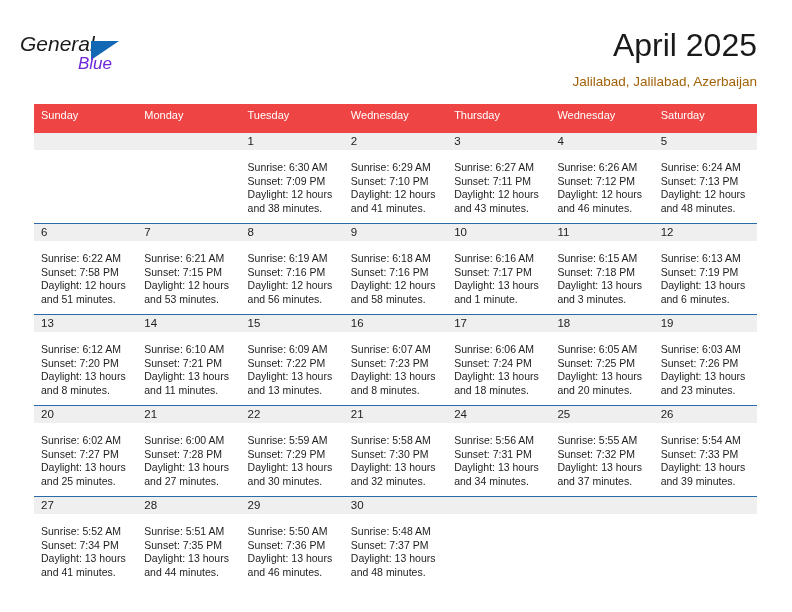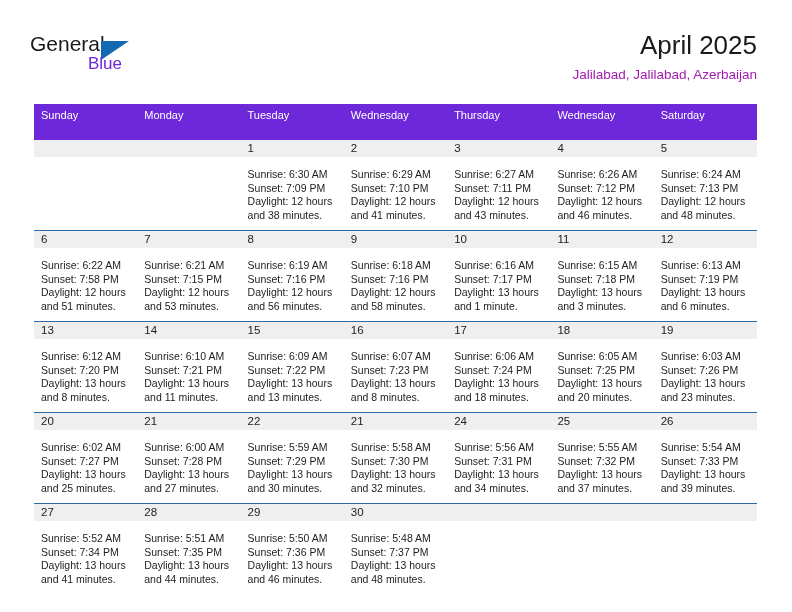--- a/index.html
+++ b/index.html
@@ -24,24 +24,25 @@
   
   .header {
     position: absolute;
     left: 0;
     top: 0;
     width: 792px;
     height: 100px;
   }
   .logo {
     position: absolute;
-    left: 30px;
+    left: 20px;
     top: 33px;
     width: 180px;
     height: 50px;
+    font-style: italic;
   }
   .logo-general {
     position: absolute;
     left: 0;
     top: 0;
     font-size: 21px;
     letter-spacing: 0px;
     color: #1b1b1b;
     font-family: "Liberation Sans", sans-serif;
     line-height: 22px;
@@ -65,49 +66,49 @@
     line-height: 22px;
   }
 
   .title-block {
     position: absolute;
     right: 35px;
     top: 30px;
     text-align: right;
   }
   .cal-title {
-    font-size: 26px;
+    font-size: 32px;
     color: #1a1a1a;
     line-height: 30px;
     white-space: nowrap;
   }
   .cal-subtitle {
-    margin-top: 7px;
+    margin-top: 14px;
     font-size: 13.5px;
-    color: #a21caf;
+    color: #a16207;
     line-height: 16px;
     white-space: nowrap;
   }
 
   
   .calendar {
     position: absolute;
     left: 34px;
     top: 104px;
     width: 723px;
     border-collapse: collapse;
     table-layout: fixed;
   }
   .calendar th {
-    background: #6d28d9;
+    background: #ef4444;
     color: #ffffff;
     font-size: 11px;
     font-weight: normal;
     text-align: left;
-    padding: 5px 0 18px 7px;
+    padding: 5px 0 11px 7px;
     height: 11px;
     line-height: 13px;
   }
   .calendar td {
     vertical-align: top;
     padding: 0;
     border-top: 1.6px solid #2a6aa8;
     height: 90px;
   }
   .calendar tr.week-row:first-of-type td {

